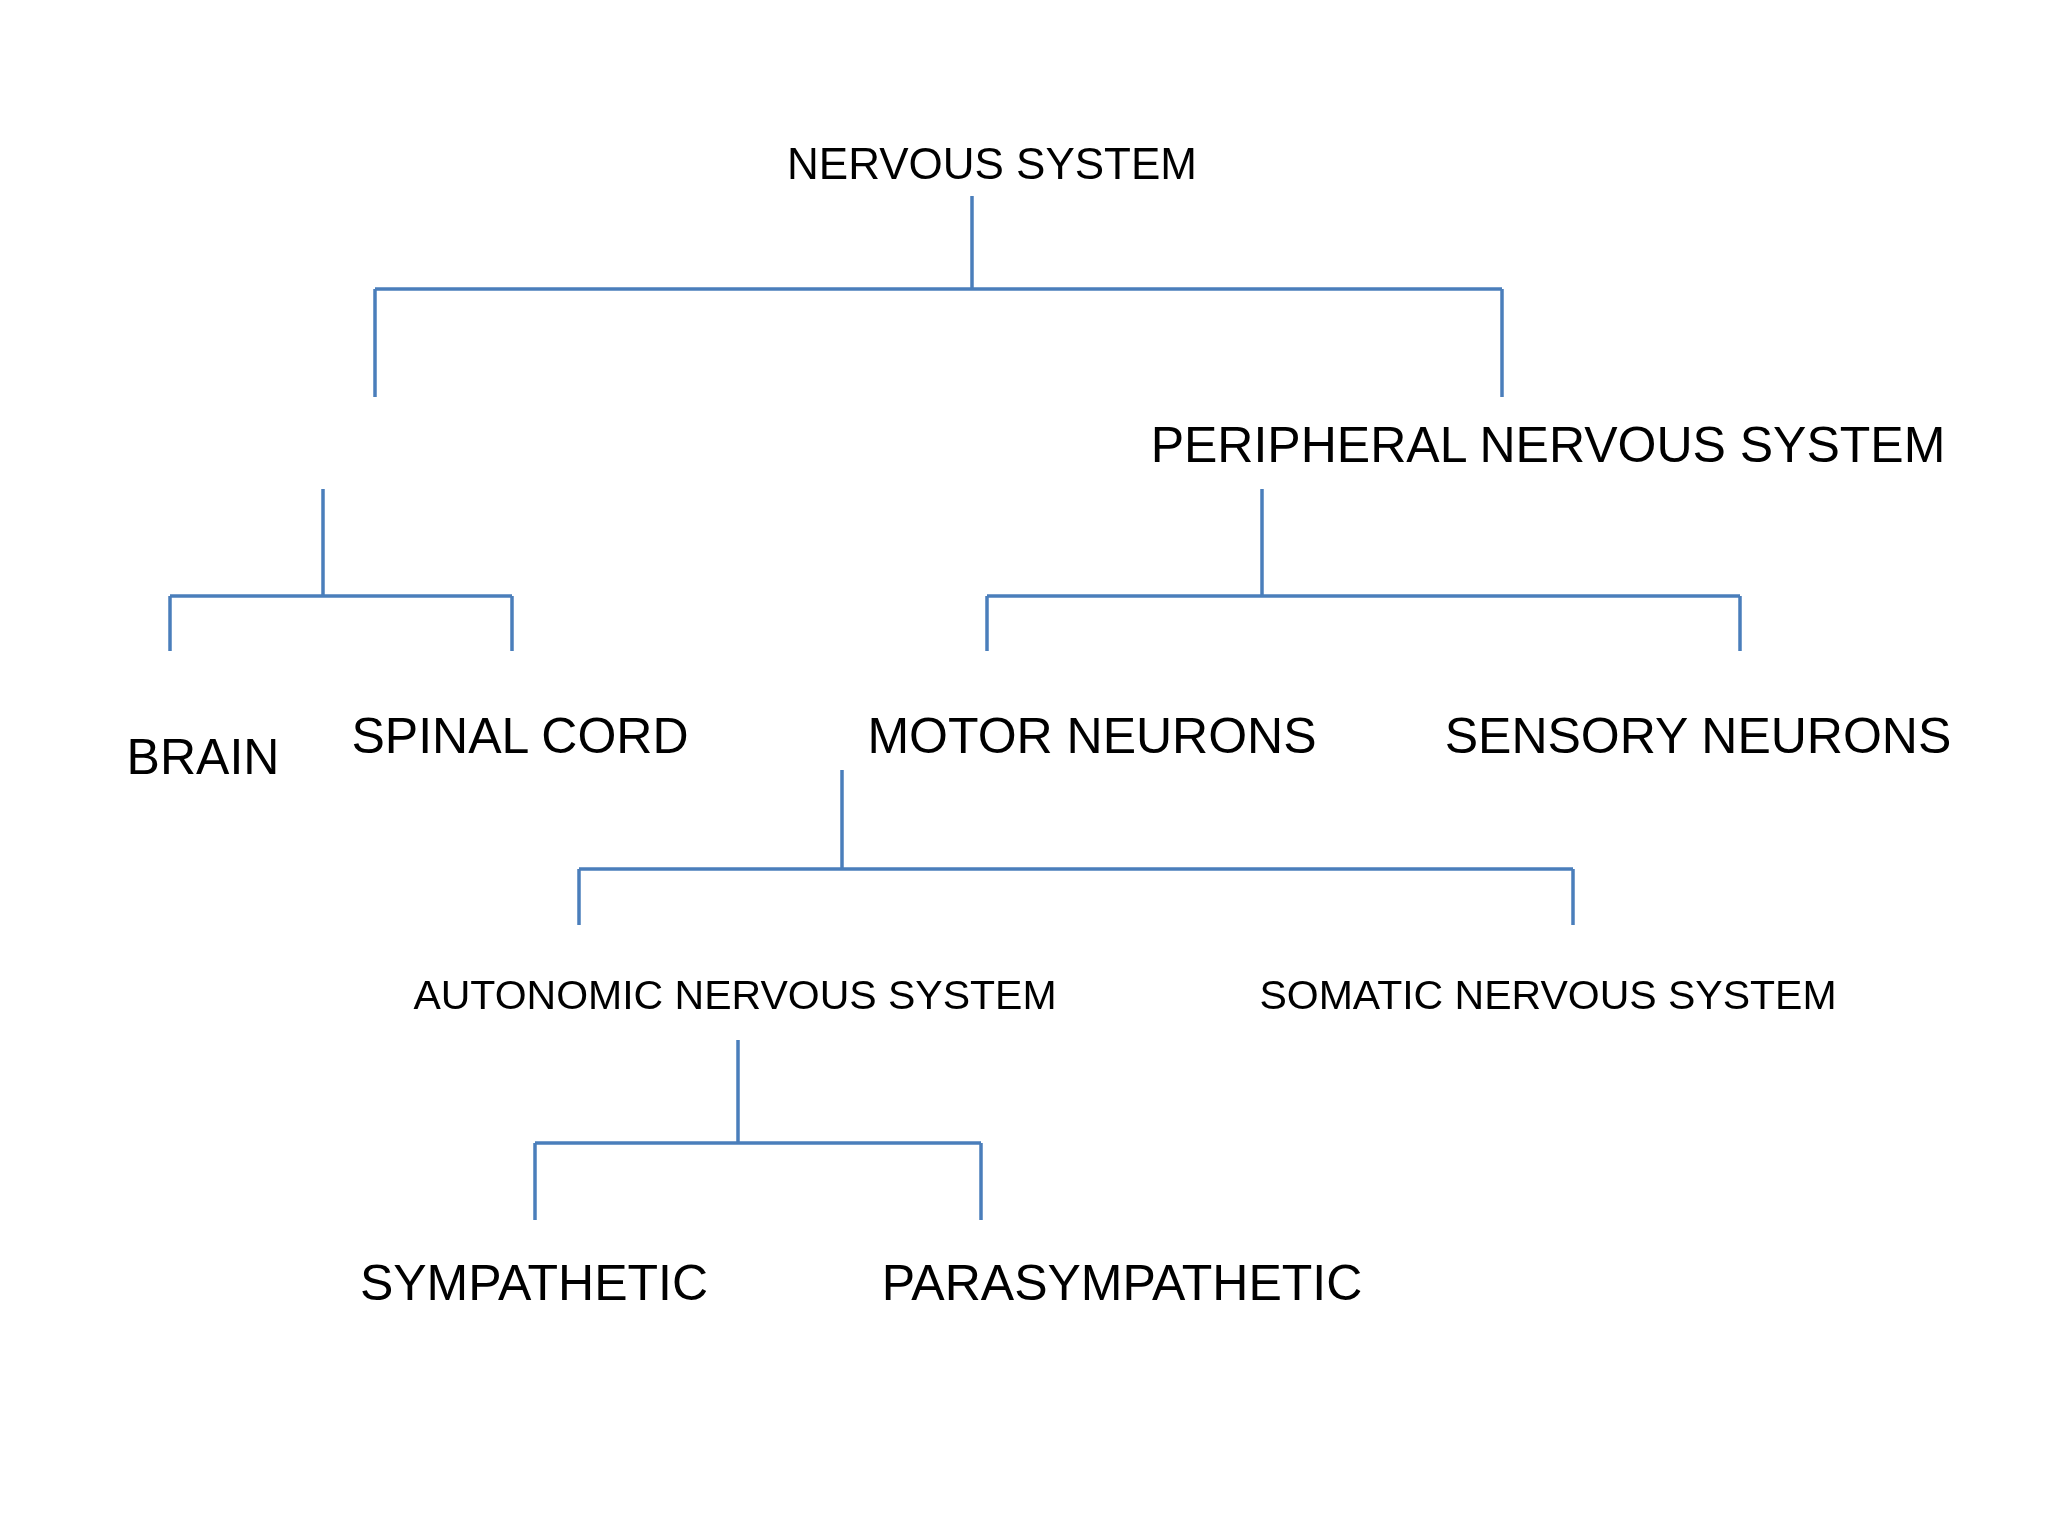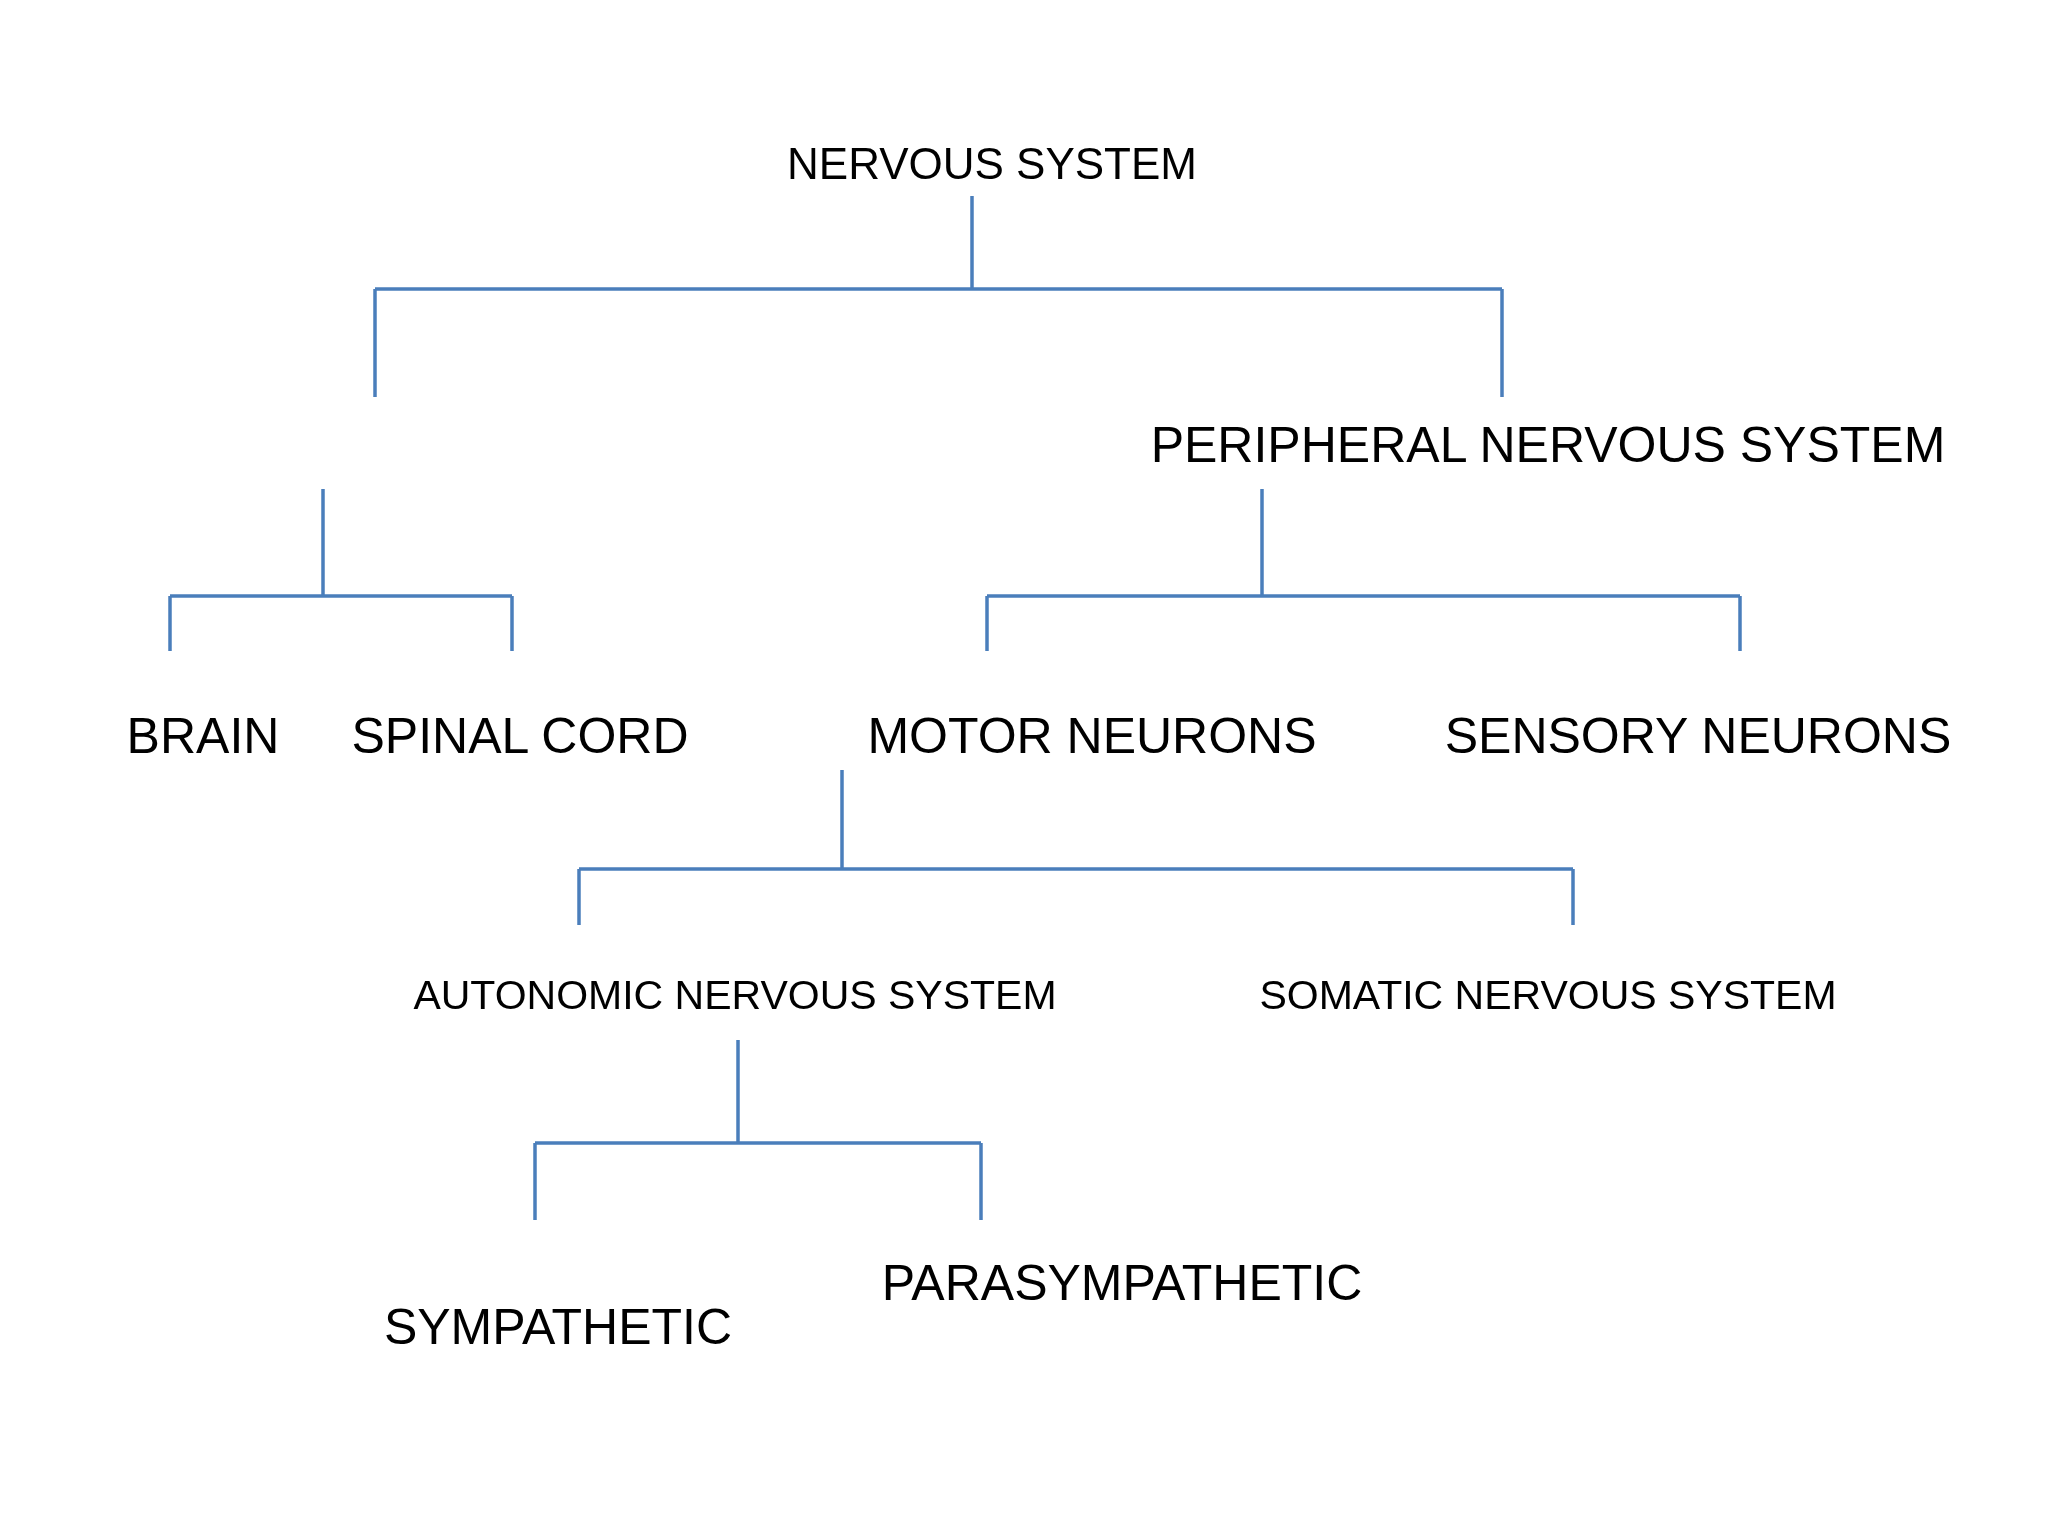--- a/index.html
+++ b/index.html
@@ -74,29 +74,29 @@
       <path d="M 981 1143 L 981 1220"></path>
 
     </g>
   </svg>
 
   <div class="node lvl0" style="left:972px; top:164px;margin-left:20px;">NERVOUS SYSTEM</div>
 
 
   <div class="node lvl1" style="left:1548px; top:445px;">PERIPHERAL NERVOUS SYSTEM</div>
 
-  <div class="node lvl2" style="left:203px; top:736px;">BRAIN</div>
+  <div class="node lvl2" style="left:203px; top:757px;">BRAIN</div>
 
   <div class="node lvl2" style="left:520px; top:736px;">SPINAL CORD</div>
 
   <div class="node lvl2" style="left:1092px; top:736px;">MOTOR NEURONS</div>
 
   <div class="node lvl2" style="left:1698px; top:736px;">SENSORY NEURONS</div>
 
   <div class="node lvl3" style="left:735px; top:995px;">AUTONOMIC NERVOUS SYSTEM</div>
 
   <div class="node lvl3" style="left:1548px; top:995px;">SOMATIC NERVOUS SYSTEM</div>
 
-  <div class="node lvl4" style="left:558px; top:1283px;margin-top:44px;">SYMPATHETIC</div>
+  <div class="node lvl4" style="left:534px; top:1283px;">SYMPATHETIC</div>
 
   <div class="node lvl4" style="left:1122px; top:1283px;">PARASYMPATHETIC</div>
 
 </div>
 
 </body></html>

